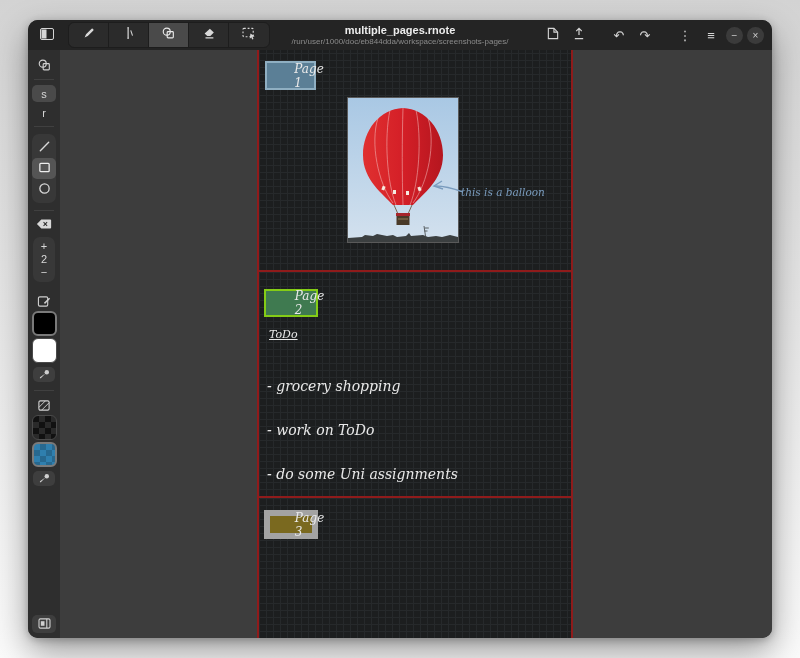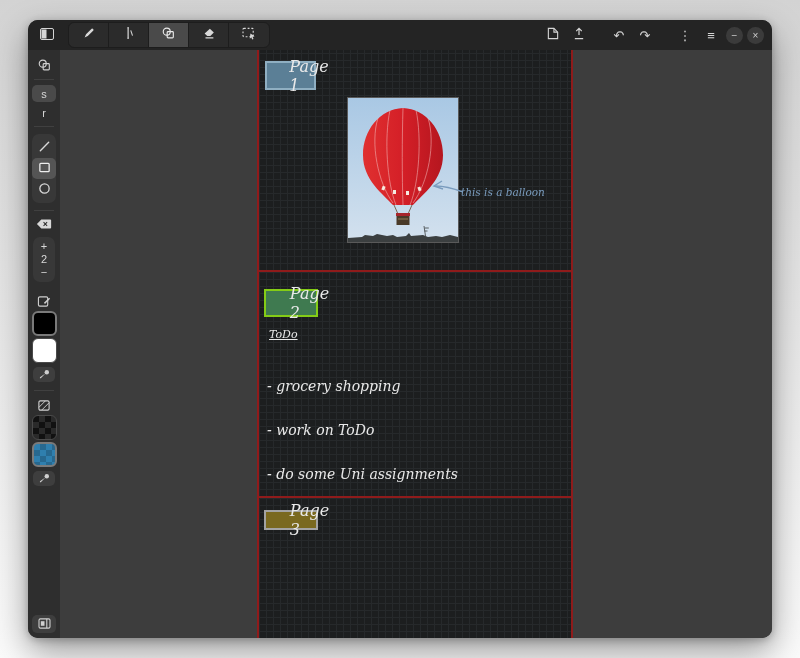--- a/index.html
+++ b/index.html
@@ -65,21 +65,21 @@
                display:flex; align-items:center; justify-content:center; }
 
   
   .canvas { flex:1; background:#3d3d3d; position:relative; overflow:hidden; }
   .page { position:absolute; left:197px; width:316px; border:2px solid #8f1b1b;
           background-color:#1c1e1f;
           background-image:linear-gradient(#26292b 1px,transparent 1px),
                            linear-gradient(90deg,#26292b 1px,transparent 1px);
           background-size:7px 7px; }
   .page-label { position:absolute; display:flex; align-items:center; justify-content:center;
-                color:#f2f2f2; font-size:16px;padding-left:37px; }
+                color:#f2f2f2; font-size:12px;padding-left:37px; }
   .hand { font-family:"DejaVu Serif", cursive; font-style:italic; color:#e9e9e9; }
   .todo-title { position:absolute; font-size:11px; text-decoration:underline; }
   .todo-list { position:absolute; font-size:14px; line-height:14.6px; white-space:pre; }
   .annotation { position:absolute; font-size:10.5px; color:#7a9cbe; white-space:nowrap; }
   .balloon-img { position:absolute; left:288px; top:48px; width:110px; height:144px;
                  box-shadow:0 0 0 1px #5a5a5a; }
 </style>
 </head>
 <body>
 
@@ -130,20 +130,24 @@
       <div class="tool-btn">
         <span>
           <svg width="15" height="13" viewBox="0 0 16 14" fill="none">
               <rect x="1" y="1.5" width="11" height="9" rx="1" stroke="#d8d8d8" stroke-width="1.2" stroke-dasharray="2 2"></rect>
               <path d="M9 7 l4.5 3 l-2.2 .4 l1 2.4 l-1.4 .6 l-1 -2.4 l-1.6 1.6 Z" fill="#d8d8d8"></path>
             </svg>
         </span>
       </div>
     </div>
 
+    <div class="title-wrap">
+      <div class="title">multiple_pages.rnote</div>
+      <div class="subtitle">/run/user/1000/doc/eb844dda/workspace/screenshots-pages/</div>
+    </div>
 
     <div class="tb-right">
       <div class="tb-btn">
         <span>
           <svg width="12" height="13" viewBox="0 0 12 14" fill="none" stroke="#d4d4d4" stroke-width="1.2">
               <path d="M1 1.5 h6 l4 4 v7 h-10 Z"></path>
               <path d="M7 1.5 v4 h4"></path>
             </svg>
         </span>
       </div>
@@ -328,16 +332,16 @@
 
       <div class="page-label hand" style="left:204px; top:239px; width:54px; height:28px; background:#3f7a50; border:2px solid #84cc16;">Page 2</div>
       <div class="todo-title hand" style="left:209px; top:278px;">ToDo</div>
       <div class="todo-list hand" style="left:207px; top:300px;">
         <div>- grocery shopping</div>
         <div>- work on ToDo</div>
         <div>- do some Uni assignments</div>
         <div>- ...</div>
       </div>
 
-      <div class="page-label hand" style="left:204px; top:460px; width:54px; height:20px; background:#7a691f; border:2px solid #a3a3a3;">Page 3</div>
+      <div class="page-label hand" style="left:204px; top:460px; width:54px; height:29px; background:#7a691f; border:6px solid #a3a3a3;">Page 3</div>
     </div>
   </div>
 </div>
 
 </body></html>

